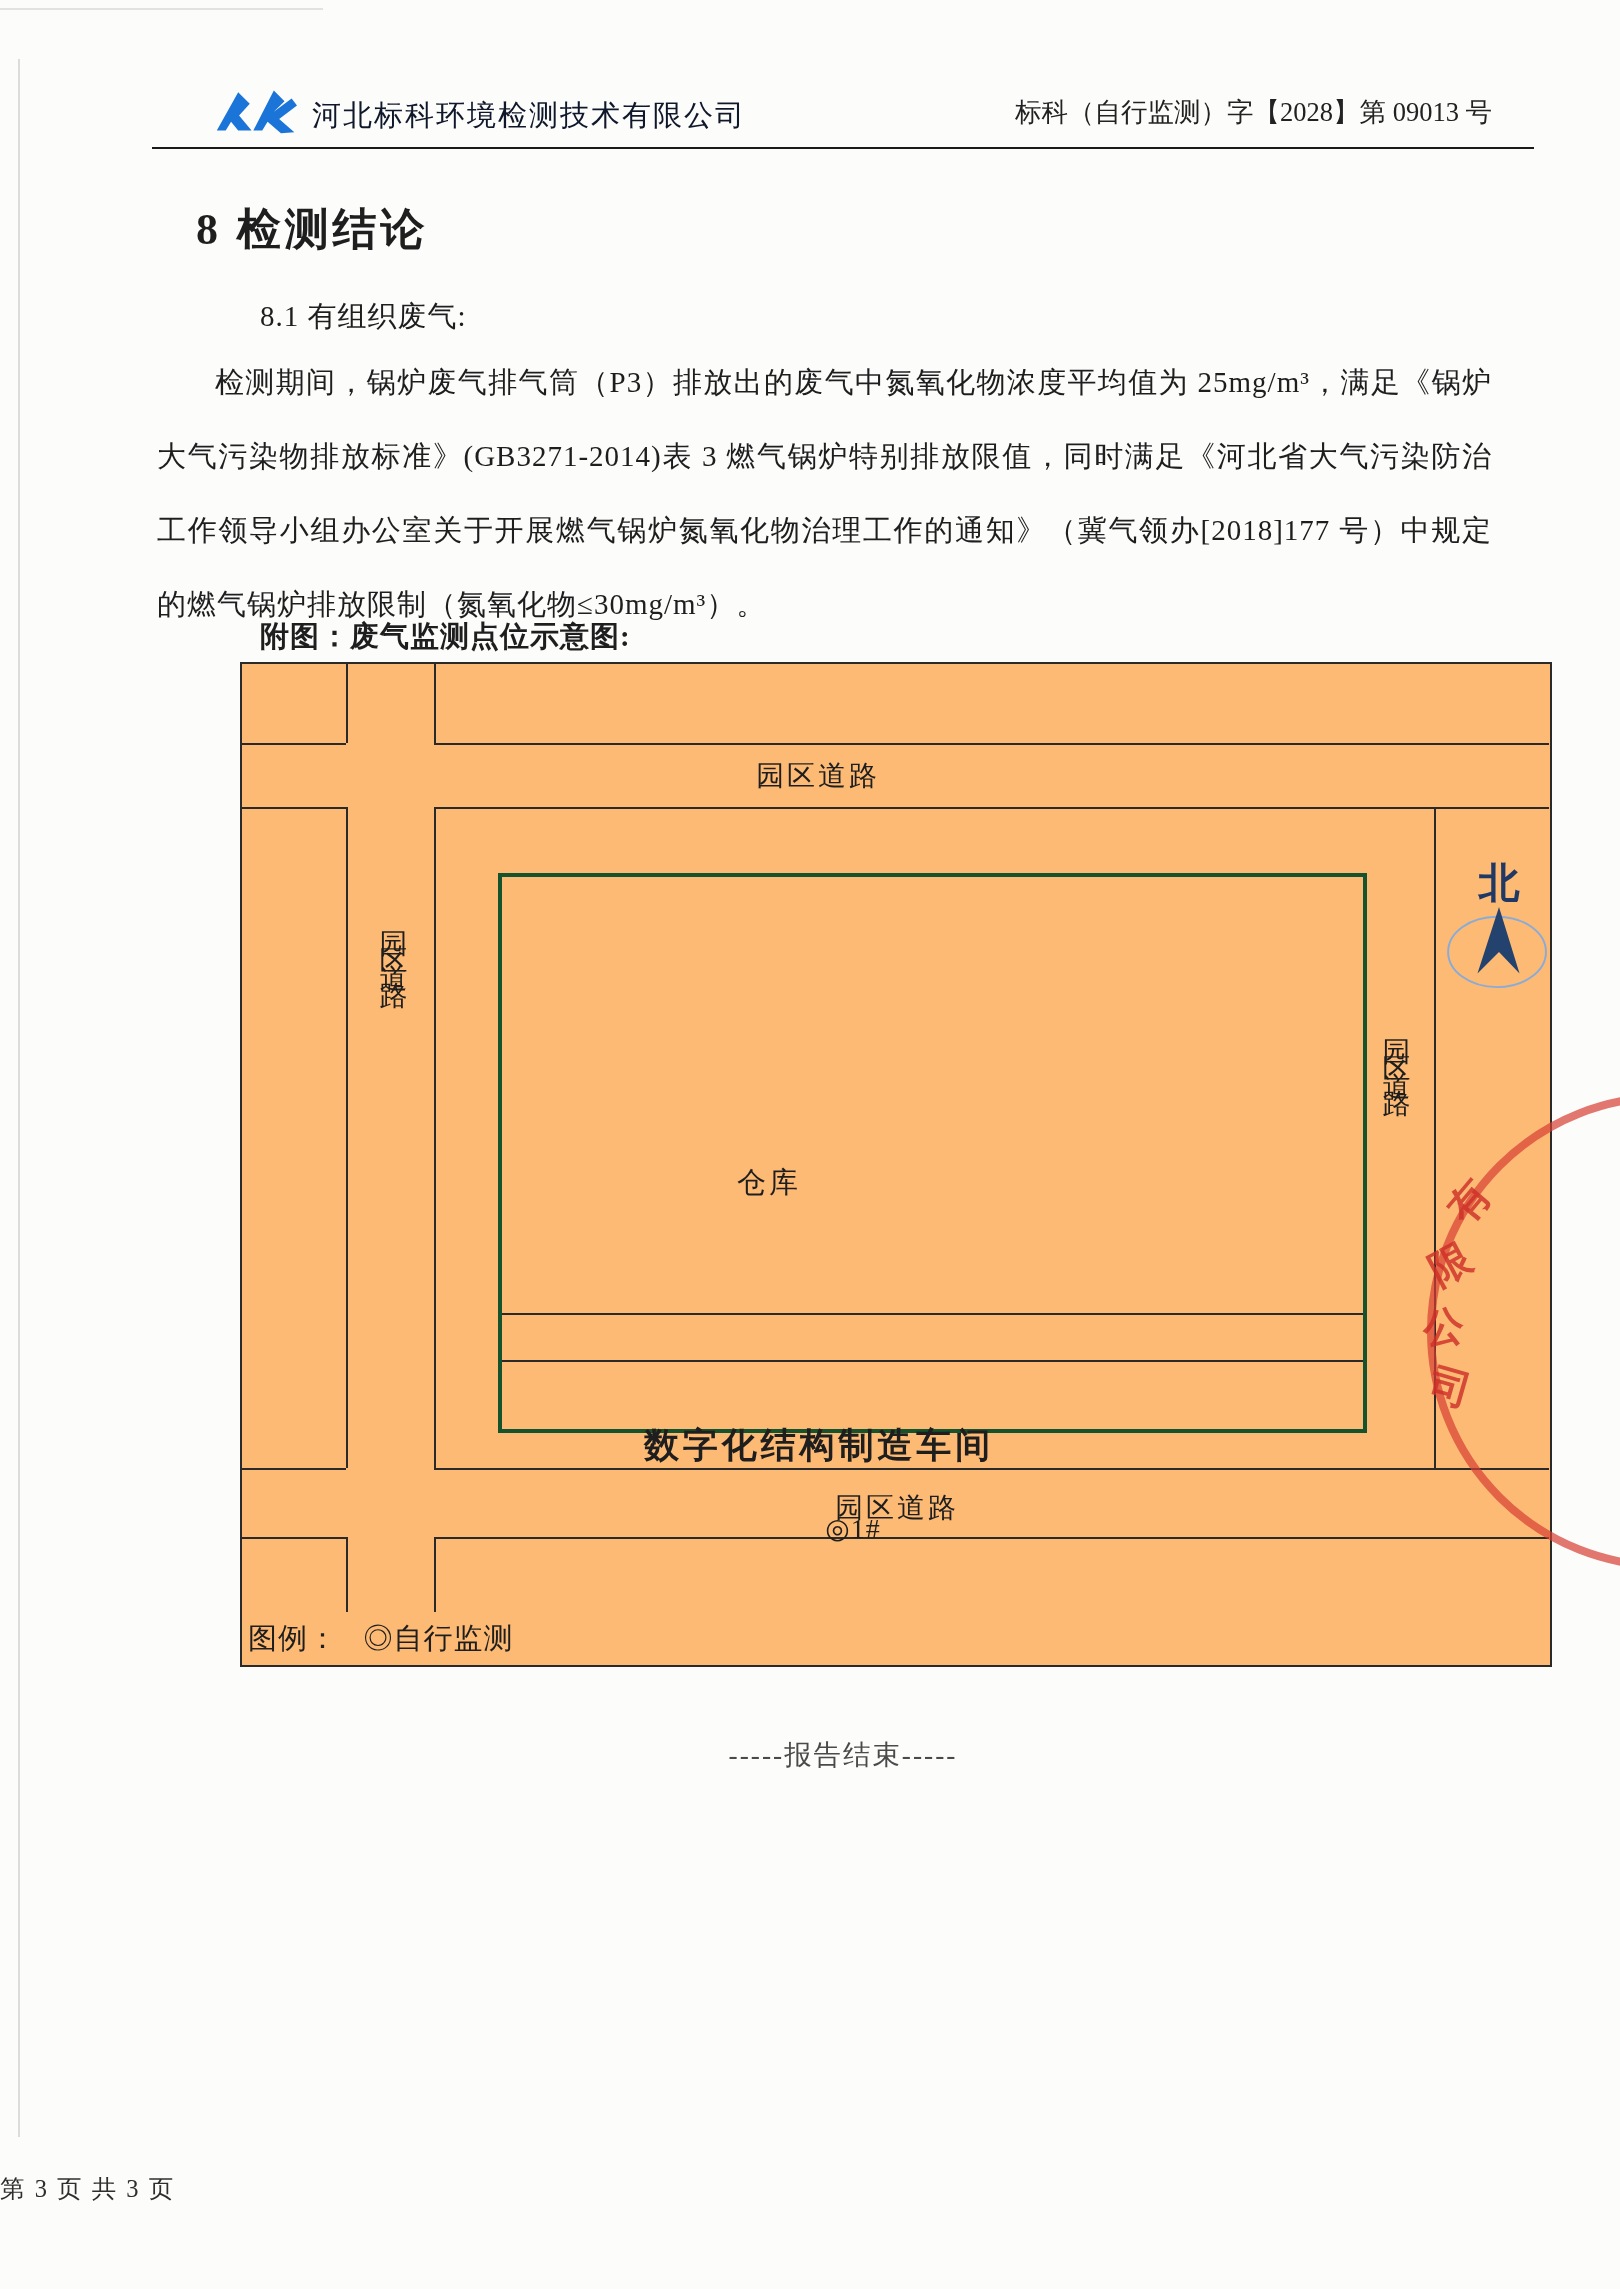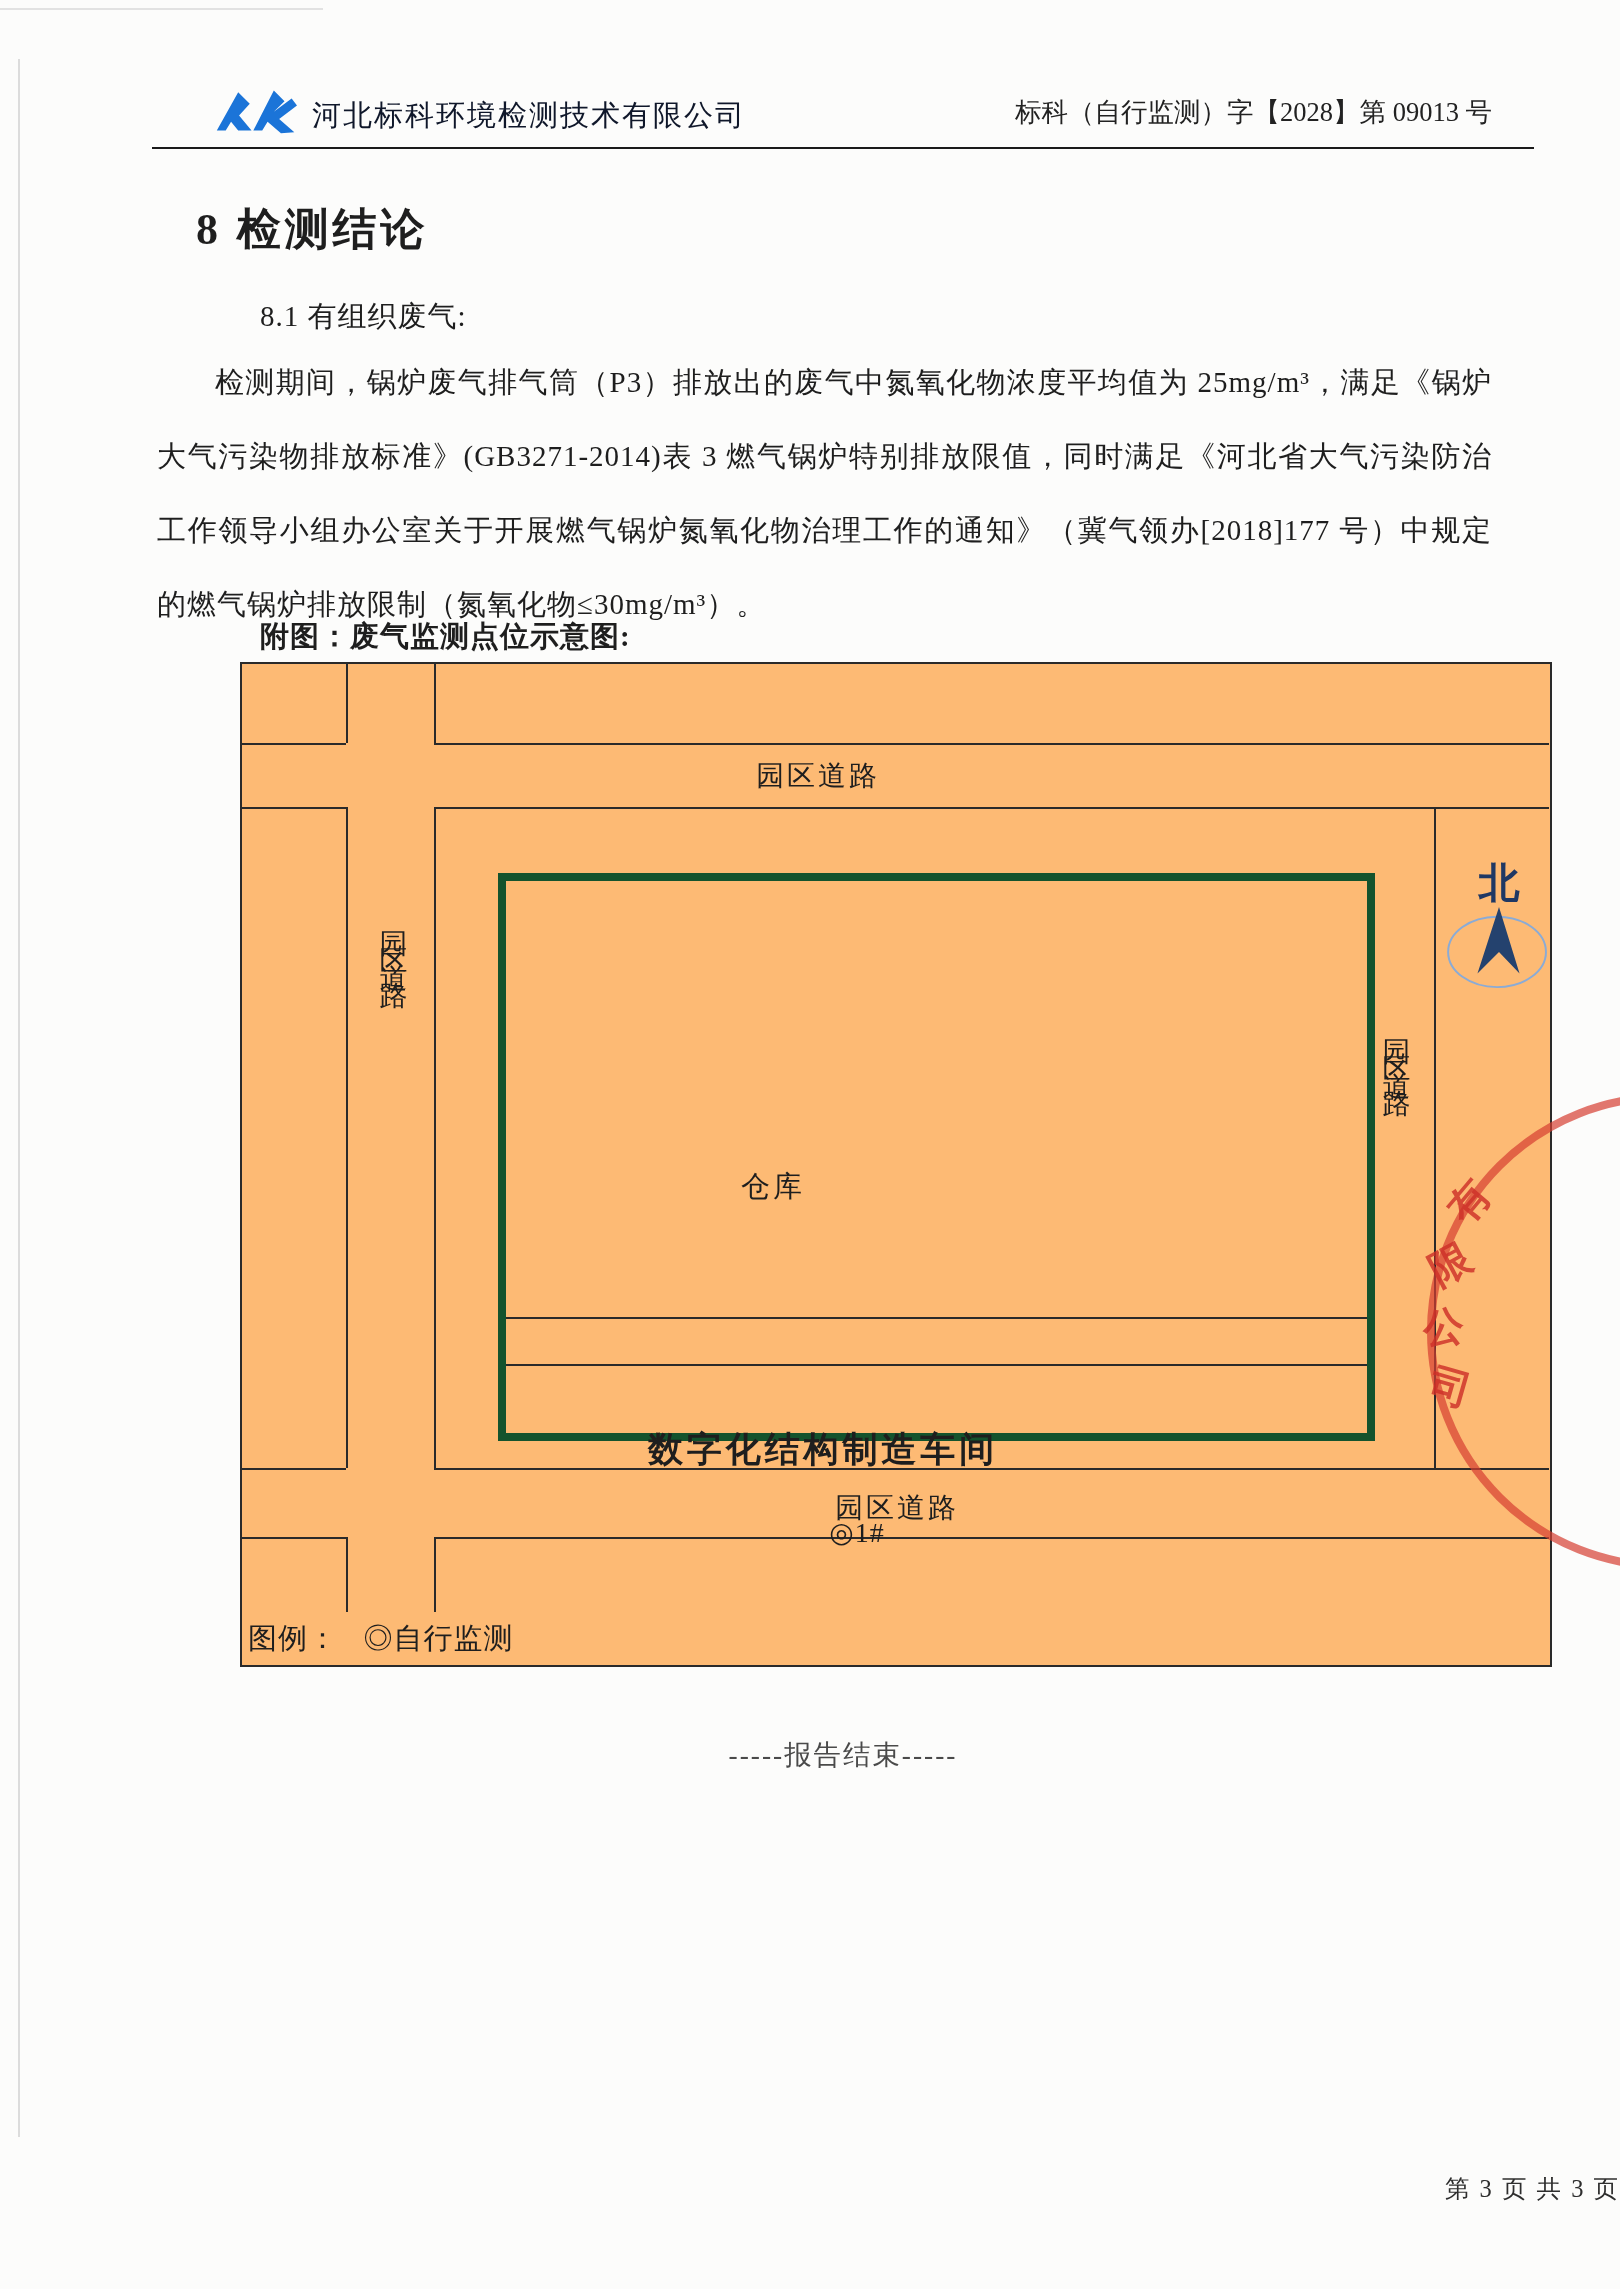--- a/index.html
+++ b/index.html
@@ -24,42 +24,42 @@
   .figure-caption{left:260px;top:617px;font-size:29px;font-weight:bold;letter-spacing:1px;}
 
   
   .diagram{left:240px;top:662px;width:1308px;height:1001px;border:2px solid #2a2a2a;background:#fdba74;}
   .hline{position:absolute;height:2px;background:#2a2a2a;}
   .vline{position:absolute;width:2px;background:#2a2a2a;}
 
   .road-label-h{position:absolute;font-size:28px;letter-spacing:2.9px;white-space:nowrap;transform:translateX(-50%);}
   .road-label-v{position:absolute;font-size:28px;writing-mode:vertical-rl;text-orientation:upright;letter-spacing:16.7px;}
 
-  .building{position:absolute;left:256px;top:209px;width:861px;height:552px;border:8px solid #14532d;}
+  .building{position:absolute;left:256px;top:209px;width:861px;height:552px;border:4px solid #14532d;}
   .building .divider1{left:0;top:436px;width:100%;}
   .building .divider2{left:0;top:483px;width:100%;}
   .warehouse-label{position:absolute;left:267px;top:286px;font-size:29px;letter-spacing:2.9px;transform:translateX(-50%);}
   .workshop-label{position:absolute;left:317px;top:545px;font-size:35px;letter-spacing:3.9px;transform:translateX(-50%);font-weight:bold;}
   .monitor-point{position:absolute;left:351px;top:635px;font-size:28px;transform:translateX(-50%);letter-spacing:1px;}
 
   .legend{position:absolute;left:5.9px;top:955px;font-size:29px;letter-spacing:1px;white-space:nowrap;}
   .legend .legend-item-gap{display:inline-block;width:25.5px;}
 
   .north{position:absolute;left:1202px;top:194px;width:110px;height:135px;}
 
   
   .stamp-ring{left:1427px;top:1093px;width:461px;height:461px;border:8.8px solid rgba(214,62,50,0.70);border-radius:50%;}
   .stamp-char{position:absolute;font-size:41px;font-weight:bold;color:rgba(205,48,40,0.82);}
   .stamp-c0{left:1449px;top:1174px;transform:rotate(-50deg);}
   .stamp-c1{left:1430px;top:1237px;transform:rotate(-28deg);}
   .stamp-c2{left:1423px;top:1300px;transform:rotate(-6deg);}
   .stamp-c3{left:1430px;top:1360px;transform:rotate(16deg);}
 
   .end-text{left:0;top:1737px;width:1686px;text-align:center;font-size:27.4px;color:#4a4a4a;letter-spacing:2px;}
-  .page-number{left:0;top:2172px;width:1620px;text-align:right;font-size:24.5px;color:#2e2e2e;letter-spacing:2px;}
+  .page-number{left:0;top:2172px;width:1620px;text-align:left;font-size:24.5px;color:#2e2e2e;letter-spacing:2px;}
 </style>
 </head>
 <body>
 
 <div id="page">
 
   <div class="abs scan-line-left"></div>
   <div class="abs scan-line-top"></div>
 
   <div class="abs logo">

